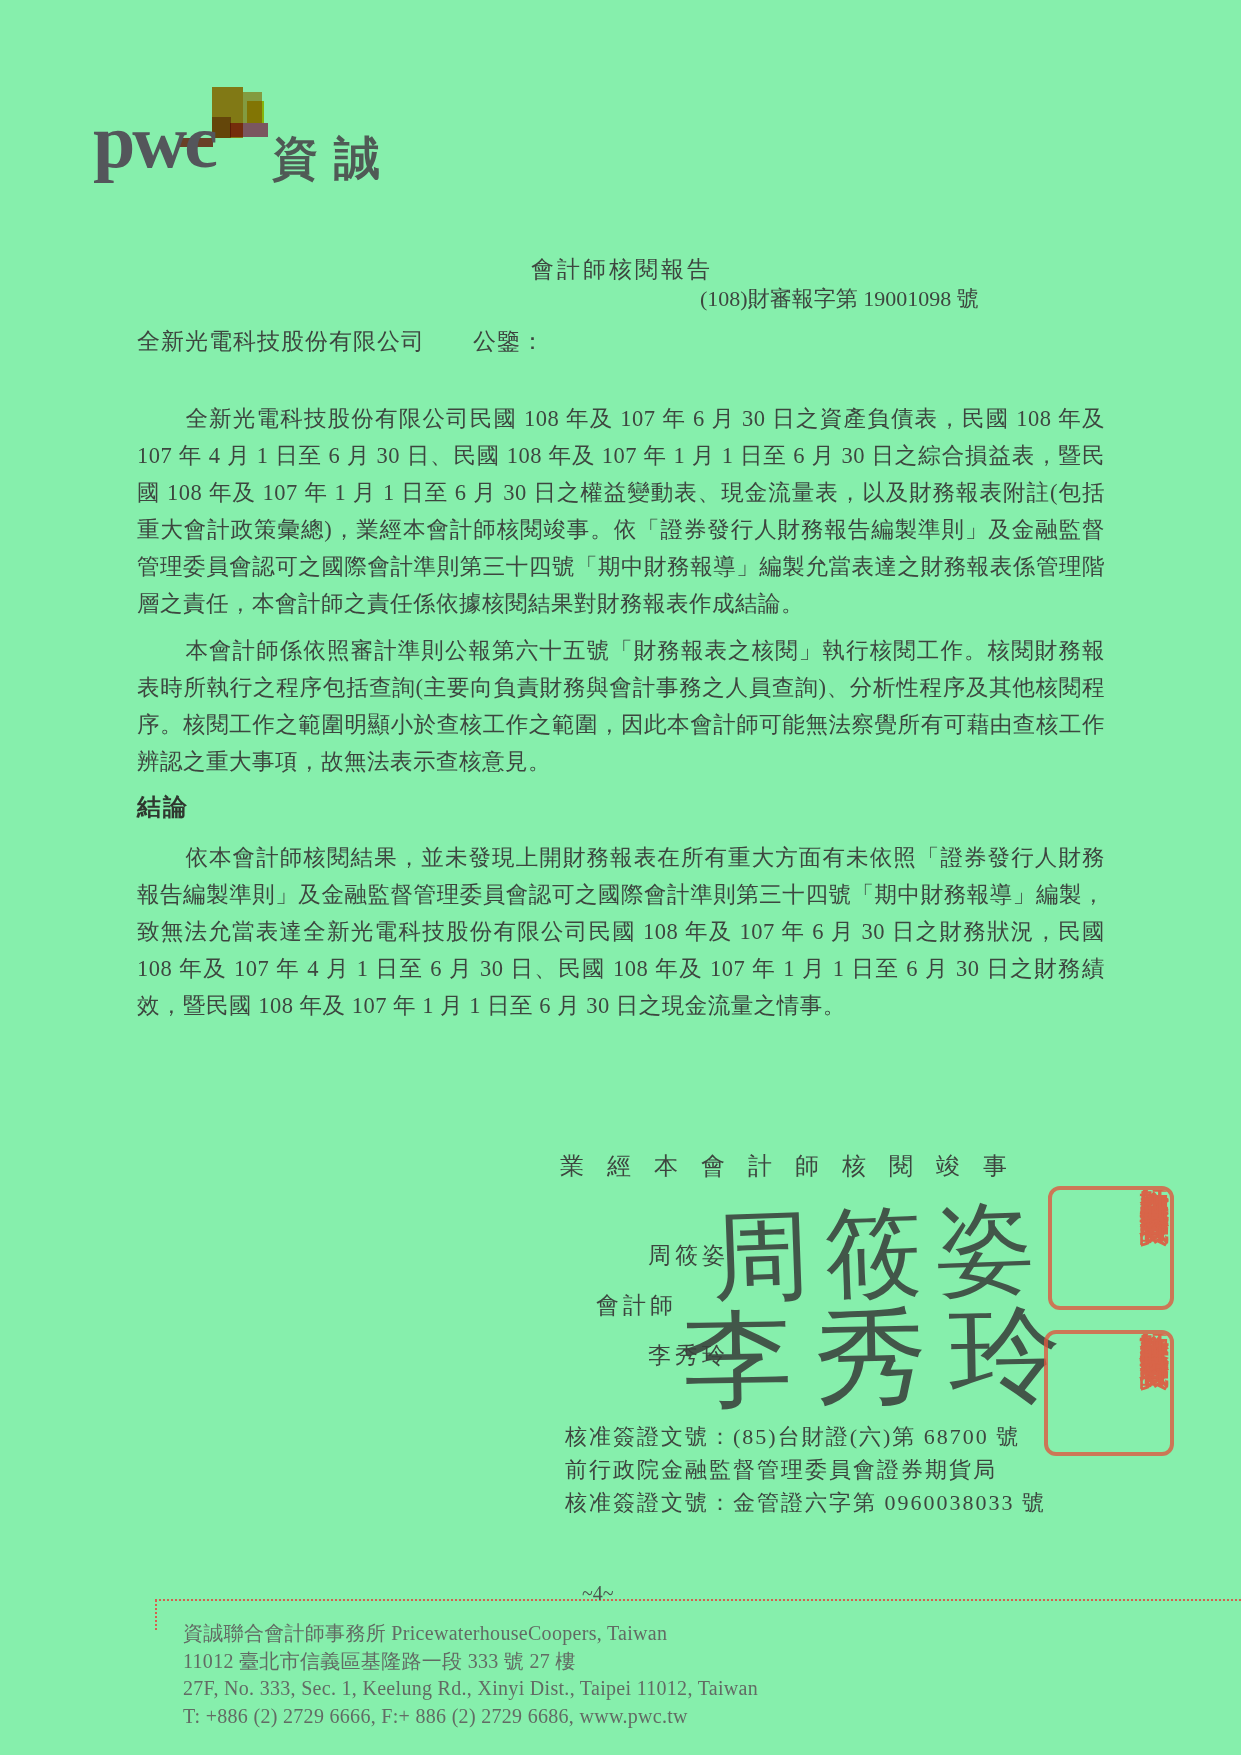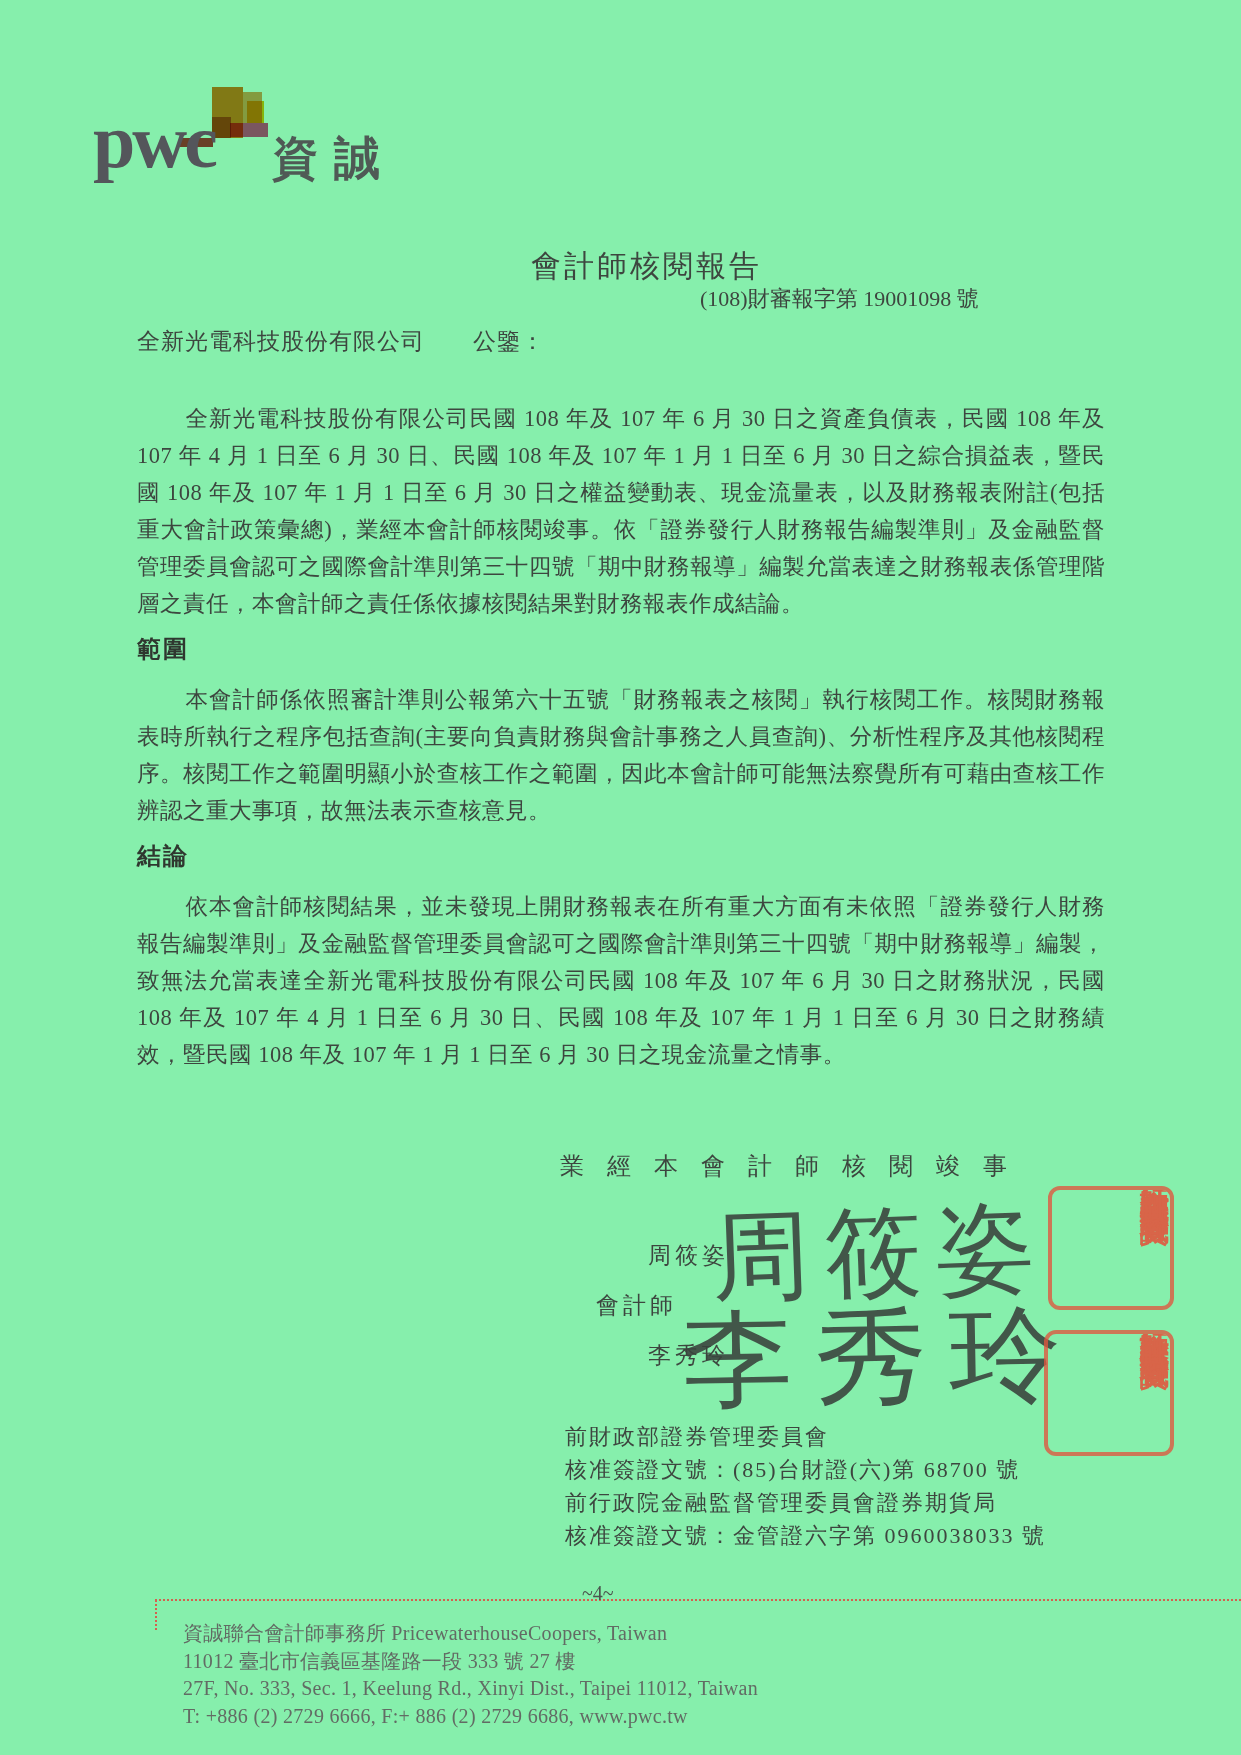--- a/index.html
+++ b/index.html
@@ -20,21 +20,21 @@
   .lb-dark      {left:212px;top:117px;width:19px;height:21px;background:#a85a2e;opacity:.65;}
   .wordmark{
     position:absolute;left:93px;top:98px;font-size:76px;font-weight:bold;
     letter-spacing:-3px;color:#54565b;font-family:"Liberation Serif","DejaVu Serif",serif;
   }
   .brand-cjk{
     position:absolute;left:272px;top:128px;font-size:46px;color:#4f5a55;
     letter-spacing:16px;font-weight:600;
   }
   
-  .report-title{position:absolute;left:531px;top:246px;font-size:30px;letter-spacing:3px;}
+  .report-title{position:absolute;left:531px;top:254px;font-size:23px;letter-spacing:3px;}
   .report-number{position:absolute;left:700px;top:284px;font-size:22px;}
   .addressee{position:absolute;left:137px;top:326px;font-size:23px;letter-spacing:1px;}
   
   .content{position:absolute;left:137px;top:400px;width:968px;}
   .content h2{font-size:24px;margin:0 0 16px;color:#2f372f;letter-spacing:2px;}
   .content h2.later{margin-top:11px;}
   .content p{
     font-size:22.5px;line-height:37px;margin:0 0 10px;
     text-align:justify;text-indent:2.15em;letter-spacing:.5px;
   }
@@ -85,37 +85,35 @@
     <div class="wordmark">pwc</div>
     <div class="brand-cjk">資誠</div>
   </div>
 
   <div class="report-title">會計師核閱報告</div>
   <div class="report-number">(108)財審報字第 19001098 號</div>
   <div class="addressee">全新光電科技股份有限公司　　公鑒：</div>
 
   <div class="content">
     <p>全新光電科技股份有限公司民國 108 年及 107 年 6 月 30 日之資產負債表，民國 108 年及 107 年 4 月 1 日至 6 月 30 日、民國 108 年及 107 年 1 月 1 日至 6 月 30 日之綜合損益表，暨民國 108 年及 107 年 1 月 1 日至 6 月 30 日之權益變動表、現金流量表，以及財務報表附註(包括重大會計政策彙總)，業經本會計師核閱竣事。依「證券發行人財務報告編製準則」及金融監督管理委員會認可之國際會計準則第三十四號「期中財務報導」編製允當表達之財務報表係管理階層之責任，本會計師之責任係依據核閱結果對財務報表作成結論。</p>
-    <h2 class="later">範圍</h2>
     <p>本會計師係依照審計準則公報第六十五號「財務報表之核閱」執行核閱工作。核閱財務報表時所執行之程序包括查詢(主要向負責財務與會計事務之人員查詢)、分析性程序及其他核閱程序。核閱工作之範圍明顯小於查核工作之範圍，因此本會計師可能無法察覺所有可藉由查核工作辨認之重大事項，故無法表示查核意見。</p>
     <h2 class="later">結論</h2>
     <p>依本會計師核閱結果，並未發現上開財務報表在所有重大方面有未依照「證券發行人財務報告編製準則」及金融監督管理委員會認可之國際會計準則第三十四號「期中財務報導」編製，致無法允當表達全新光電科技股份有限公司民國 108 年及 107 年 6 月 30 日之財務狀況，民國 108 年及 107 年 4 月 1 日至 6 月 30 日、民國 108 年及 107 年 1 月 1 日至 6 月 30 日之財務績效，暨民國 108 年及 107 年 1 月 1 日至 6 月 30 日之現金流量之情事。</p>
   </div>
 
   <div class="firm-line">業經本會計師核閱竣事</div>
   <div class="acct-name-1">周筱姿</div>
   <div class="role-label">會計師</div>
   <div class="acct-name-2">李秀玲</div>
   <div class="hand-sig hand-sig-1">周筱姿</div>
   <div class="hand-sig hand-sig-2">李秀玲</div>
   <div class="seal seal-1">資誠聯合會計師事務所周筱姿會計師</div>
   <div class="seal seal-2">資誠聯合會計師事務所李秀玲會計師</div>
 
   <div class="approvals">
-    <div>前財政部證券管理委員會</div>
     <div>核准簽證文號：(85)台財證(六)第 68700 號</div>
     <div>前行政院金融監督管理委員會證券期貨局</div>
     <div>核准簽證文號：金管證六字第 0960038033 號</div>
   </div>
 
   <div class="divider"></div>
   <div class="divider-v"></div>
   <div class="page-number">~4~</div>
   <div class="footer">
     <div>資誠聯合會計師事務所  PricewaterhouseCoopers, Taiwan</div>

